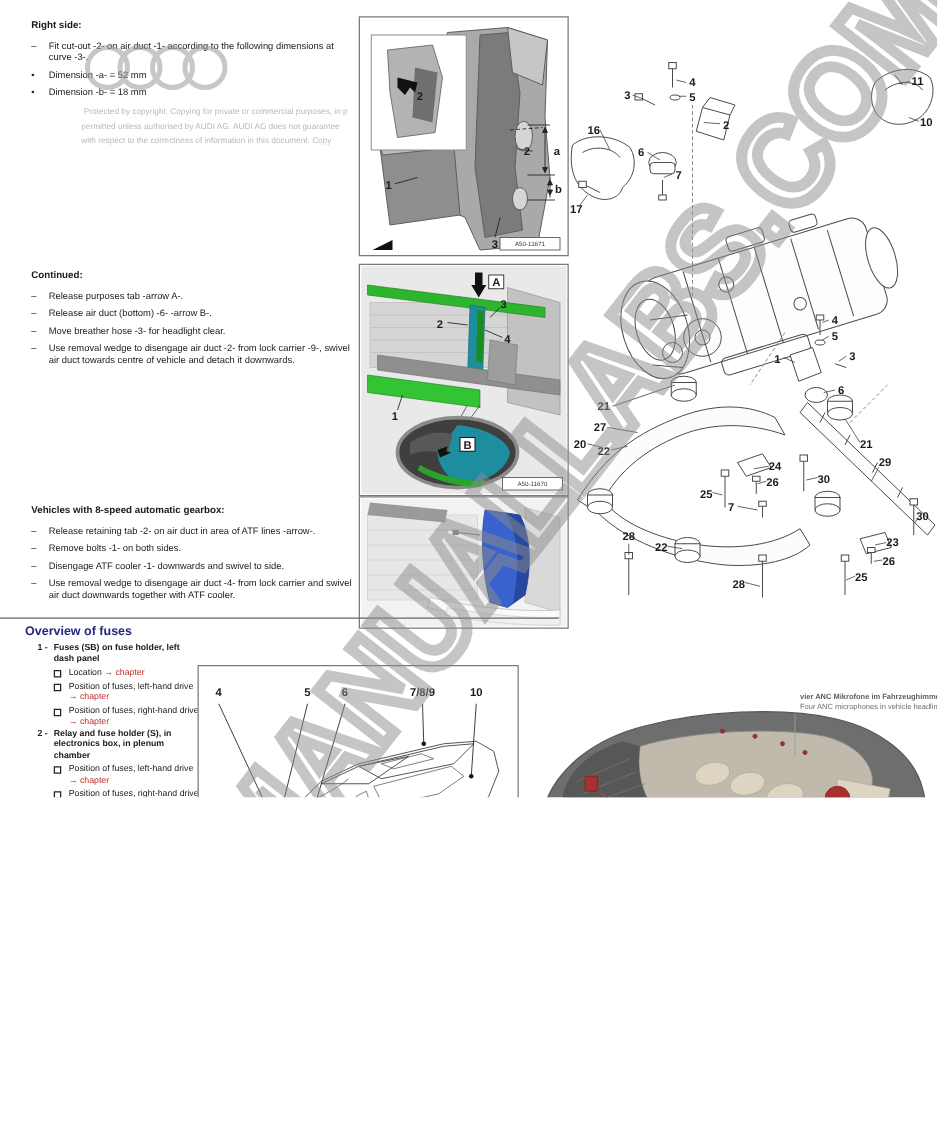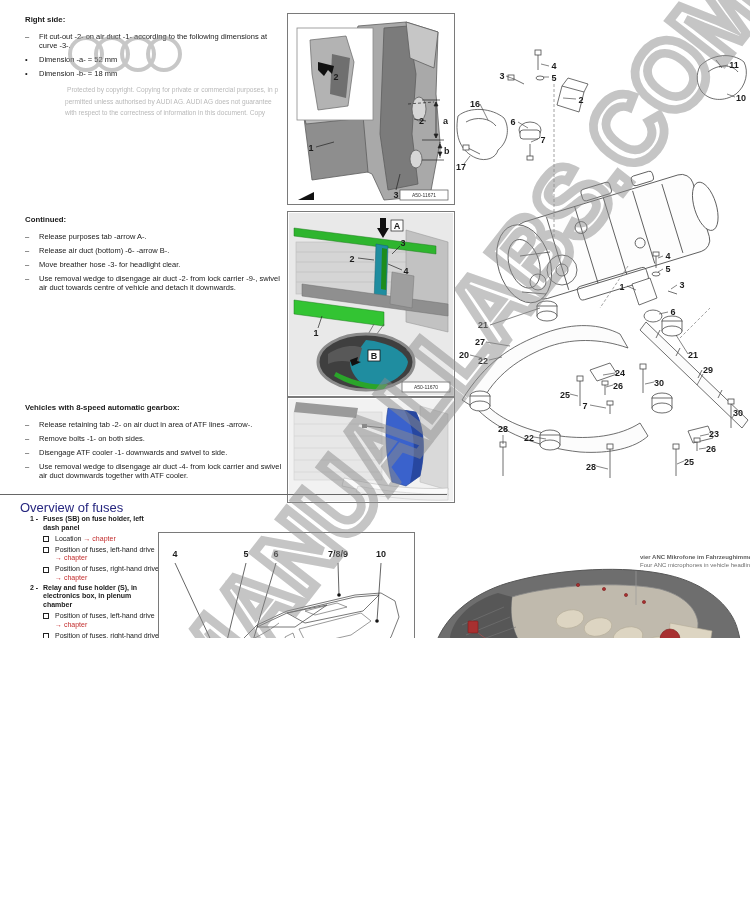--- a/index.html
+++ b/index.html
@@ -13,21 +13,21 @@
   .li .tx{flex:1;}
   .copyright{position:absolute;left:65px;top:84px;width:380px;font-size:6.6px;line-height:11.5px;
              color:#b9b9b9;z-index:1;}
   
   .fig{position:absolute;background:#fff;border:1px solid #7a7a7a;z-index:2;}
   .fig svg{display:block;}
   .exploded{position:absolute;left:450px;top:8px;width:300px;height:492px;z-index:2;}
   .divider{position:absolute;left:0;top:494px;width:447px;border-top:1px solid #666;z-index:2;}
   .bottomline{position:absolute;left:0;top:895px;width:750px;border-top:1px solid #b5b5b5;}
   
-  .ovh{position:absolute;left:20px;top:500px;font-size:13px;font-weight:400;color:#26267f;z-index:2;text-align:center;}
+  .ovh{position:absolute;left:20px;top:500px;font-size:10px;font-weight:700;color:#26267f;z-index:2;text-align:center;}
   .fuselist{position:absolute;left:30px;top:515px;width:130px;font-size:7px;line-height:8.6px;z-index:2;}
   .fentry{margin-bottom:1px;}
   .ftop{display:flex;font-weight:700;}
   .ftop .fnum{flex:none;width:13px;}
   .fsub{display:flex;margin-left:13px;margin-top:2.5px;}
   .fsub .sq{flex:none;width:4px;height:4px;border:1px solid #222;margin:1.5px 6px 0 0;}
   .fsub .ft{flex:1;}
   .lnk{color:#c22c2c;}
   
   .a8{position:absolute;left:420px;top:545px;width:330px;height:230px;z-index:2;}

